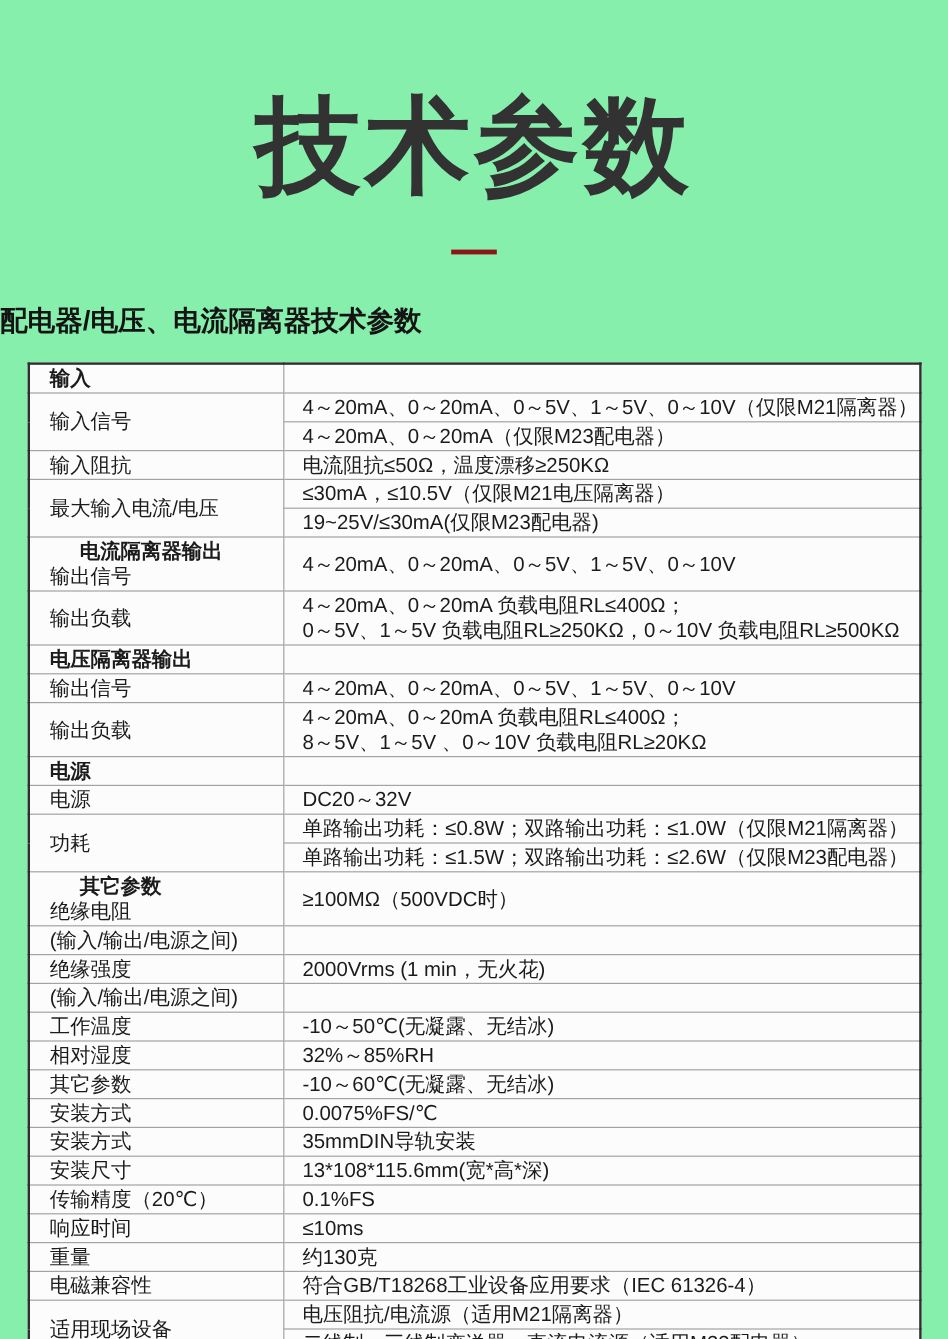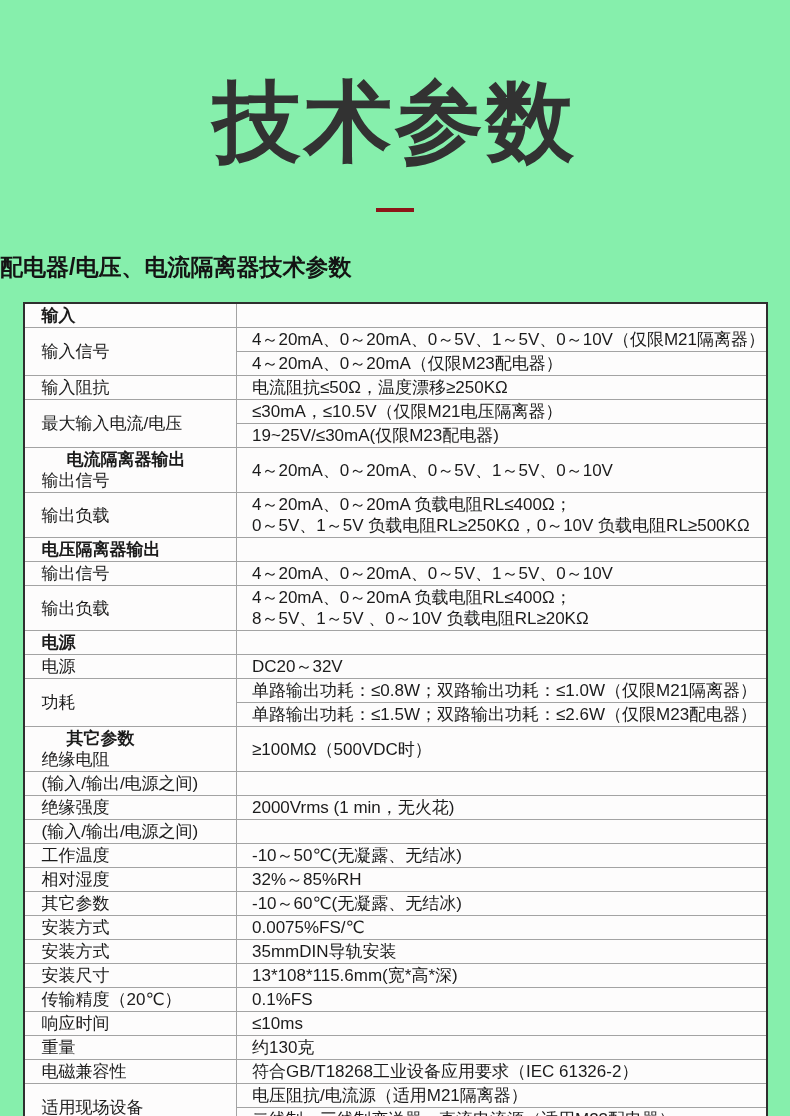--- a/index.html
+++ b/index.html
@@ -200,21 +200,21 @@
         <tr>
           <td class="label-cell">响应时间</td>
           <td>≤10ms</td>
         </tr>
         <tr>
           <td class="label-cell">重量</td>
           <td>约130克</td>
         </tr>
         <tr>
           <td class="label-cell">电磁兼容性</td>
-          <td>符合GB/T18268工业设备应用要求（IEC 61326-2）</td>
+          <td>符合GB/T18268工业设备应用要求（IEC 61326-4）</td>
         </tr>
         <tr>
           <td class="label-cell valign-top" rowspan="2">适用现场设备</td>
           <td>电压阻抗/电流源（适用M21隔离器）</td>
         </tr>
         <tr>
           <td>二线制、三线制变送器，直流电流源（适用M23配电器）</td>
         </tr>
       </tbody>
   </table>

